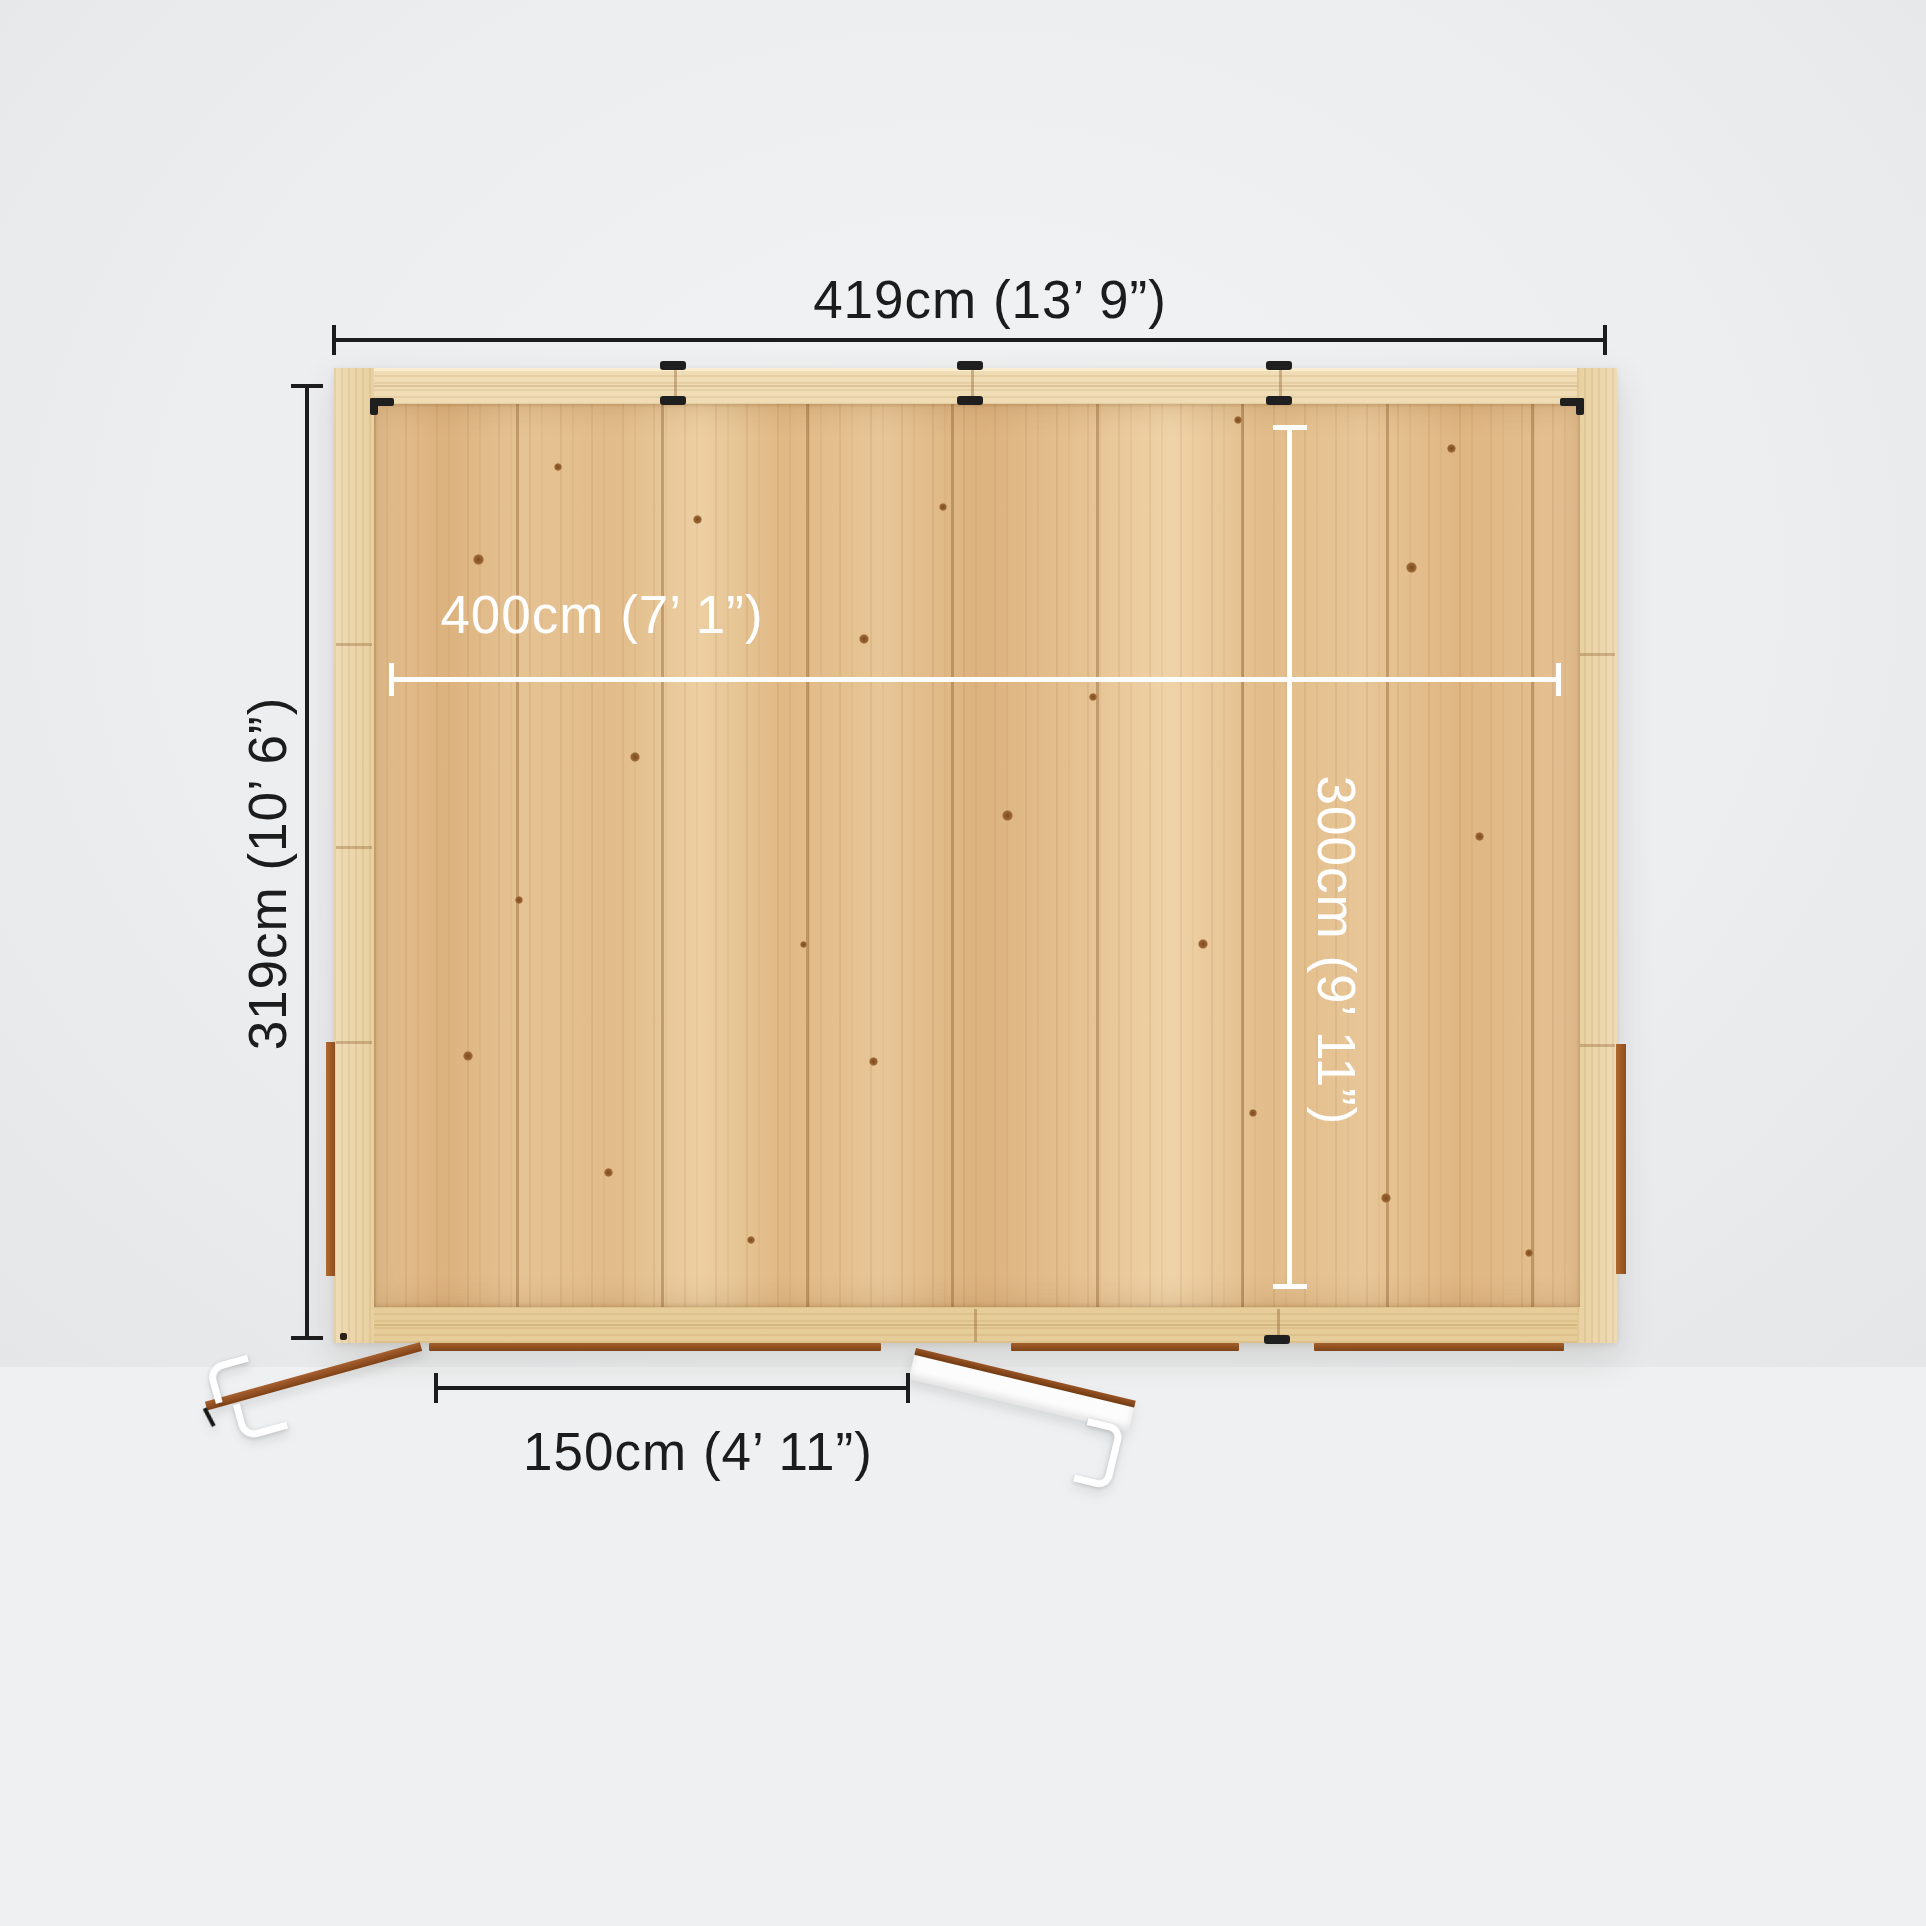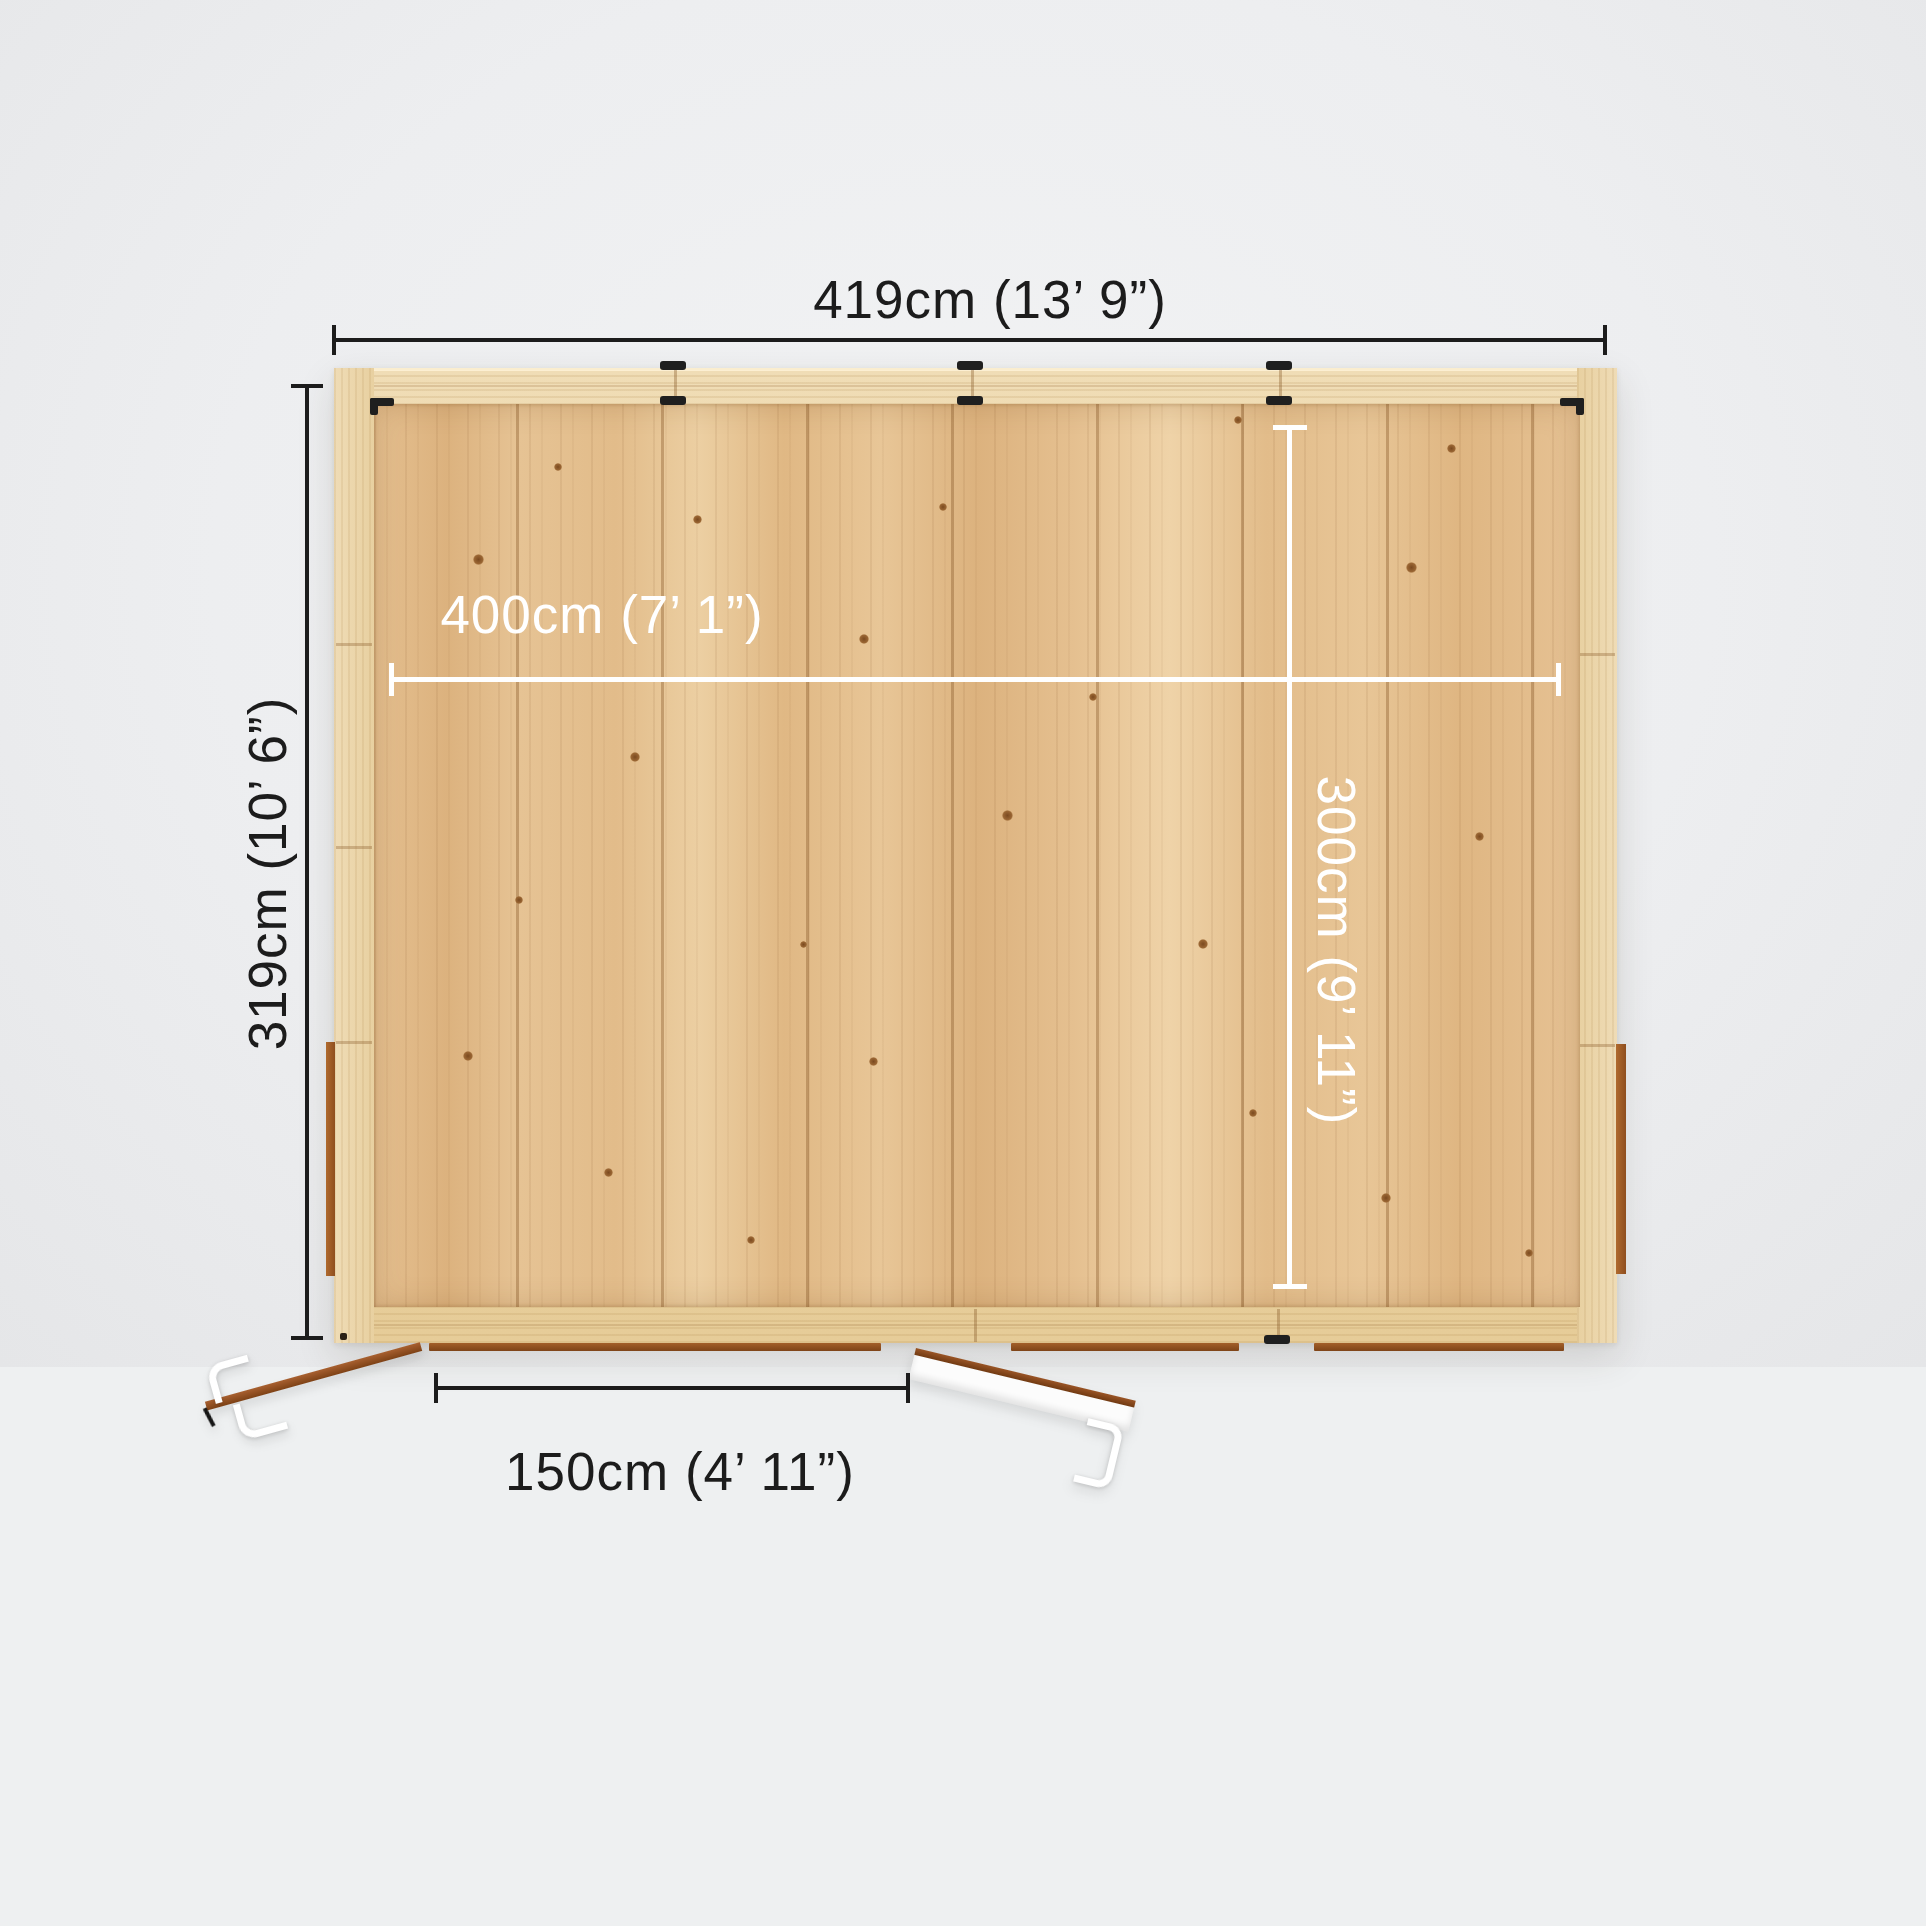--- a/index.html
+++ b/index.html
@@ -185,21 +185,21 @@
     <div class="abs dline light" style="left:1287px;top:427px;width:5px;height:861px;"></div>
     <div class="abs dline light" style="left:1273px;top:425px;width:34px;height:5px;"></div>
     <div class="abs dline light" style="left:1273px;top:1284px;width:34px;height:5px;"></div>
     <div class="abs dim-label light rot-cw" style="left:1059px;top:921px;">300cm (9’ 11”)</div>
   </div>
 
   <div>
     <div class="abs dline" style="left:436px;top:1386px;width:472px;height:4px;"></div>
     <div class="abs dline" style="left:434px;top:1373px;width:4px;height:30px;"></div>
     <div class="abs dline" style="left:906px;top:1373px;width:4px;height:30px;"></div>
-    <div class="abs dim-label" style="left:403px;top:1422px;margin-top:20px;">150cm (4’ 11”)</div>
+    <div class="abs dim-label" style="left:421px;top:1422px;">150cm (4’ 11”)</div>
   </div>
 
 <div class="abs knot" style="left: 473px; top: 554px; width: 11px; height: 11px;"></div>
     <div class="abs knot" style="left: 554px; top: 463px; width: 8px; height: 8px;"></div>
     <div class="abs knot" style="left: 693px; top: 515px; width: 9px; height: 9px;"></div>
     <div class="abs knot" style="left: 630px; top: 752px; width: 10px; height: 10px;"></div>
     <div class="abs knot" style="left: 515px; top: 896px; width: 8px; height: 8px;"></div>
     <div class="abs knot" style="left: 463px; top: 1051px; width: 10px; height: 10px;"></div>
     <div class="abs knot" style="left: 604px; top: 1168px; width: 9px; height: 9px;"></div>
     <div class="abs knot" style="left: 747px; top: 1236px; width: 8px; height: 8px;"></div>

